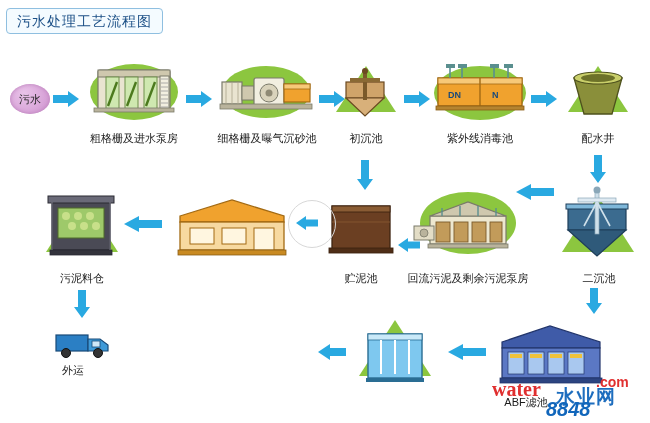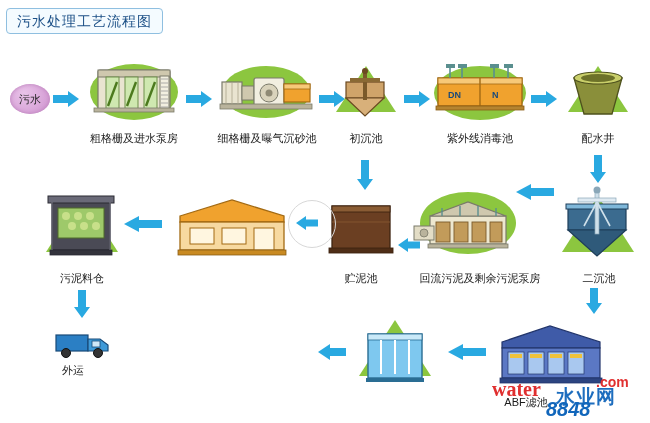--- a/index.html
+++ b/index.html
@@ -237,21 +237,21 @@
         <line x1="30" y1="30" x2="30" y2="22"></line>
           <line x1="48" y1="30" x2="48" y2="20"></line>
         <line x1="66" y1="30" x2="66" y2="20"></line>
           <line x1="84" y1="30" x2="84" y2="22"></line>
       </g>
       <rect x="16" y="58" width="80" height="4" fill="#b9b39c" stroke="#7a7a6a" stroke-width="0.8"></rect>
       <rect x="2" y="40" width="20" height="14" fill="#e3ddc6" stroke="#7a7a6a" stroke-width="1"></rect>
       <circle cx="12" cy="47" r="4" fill="#b9b39c" stroke="#7a7a6a" stroke-width="0.8"></circle>
     </svg>
   </div>
-  <div class="label" style="left:414px;top:272px;width:132px;">回流污泥及剩余污泥泵房</div>
+  <div class="label" style="left:402px;top:272px;width:132px;">回流污泥及剩余污泥泵房</div>
 
   <div class="arrow" style="left:398px;top:238px;">
     <svg width="22" height="14" viewBox="0 0 22 14">
         <path d="M22 3.5 h-12 v-3.5 l-10 7 10 7 v-3.5 h12 z" fill="#29a9e1"></path>
       </svg>
   </div>
 
   <div class="node" style="left:324px;top:196px;width:74px;height:62px;">
     <svg width="74" height="62" viewBox="0 0 74 62" style="position:absolute;left:0;top:0;">
       <rect x="8" y="10" width="58" height="44" fill="#6b3f22" stroke="#3e2411" stroke-width="1.3"></rect>

